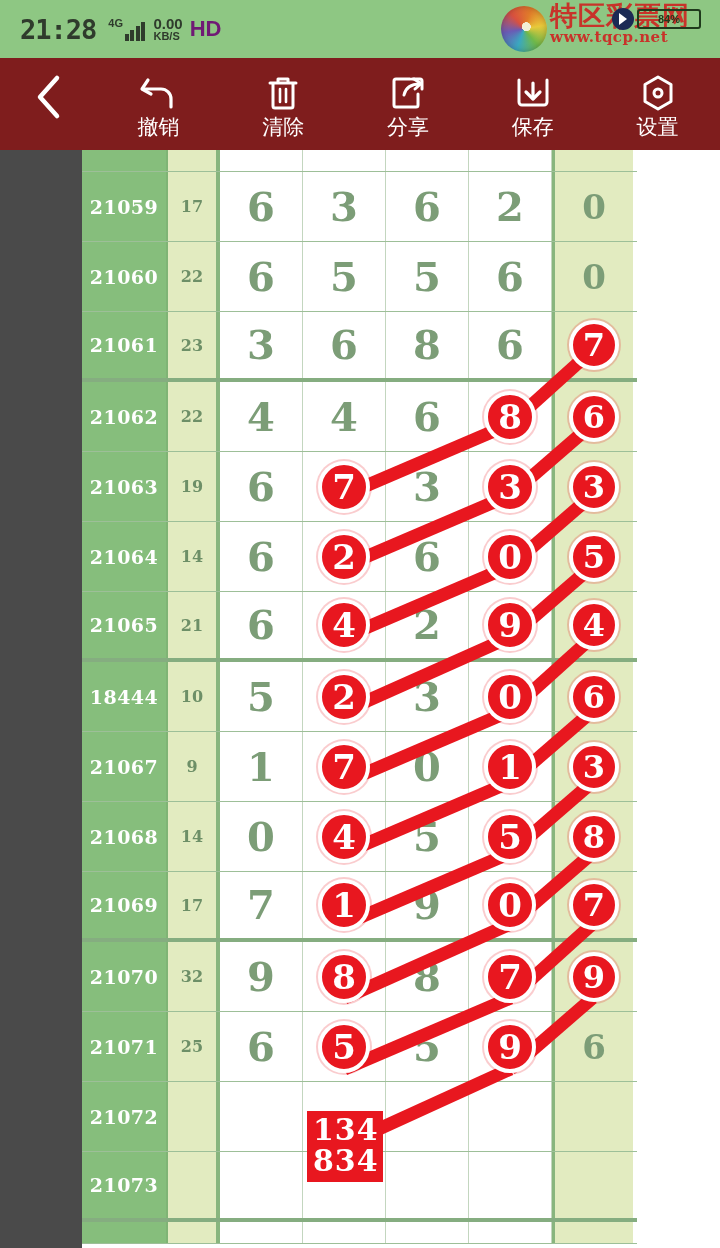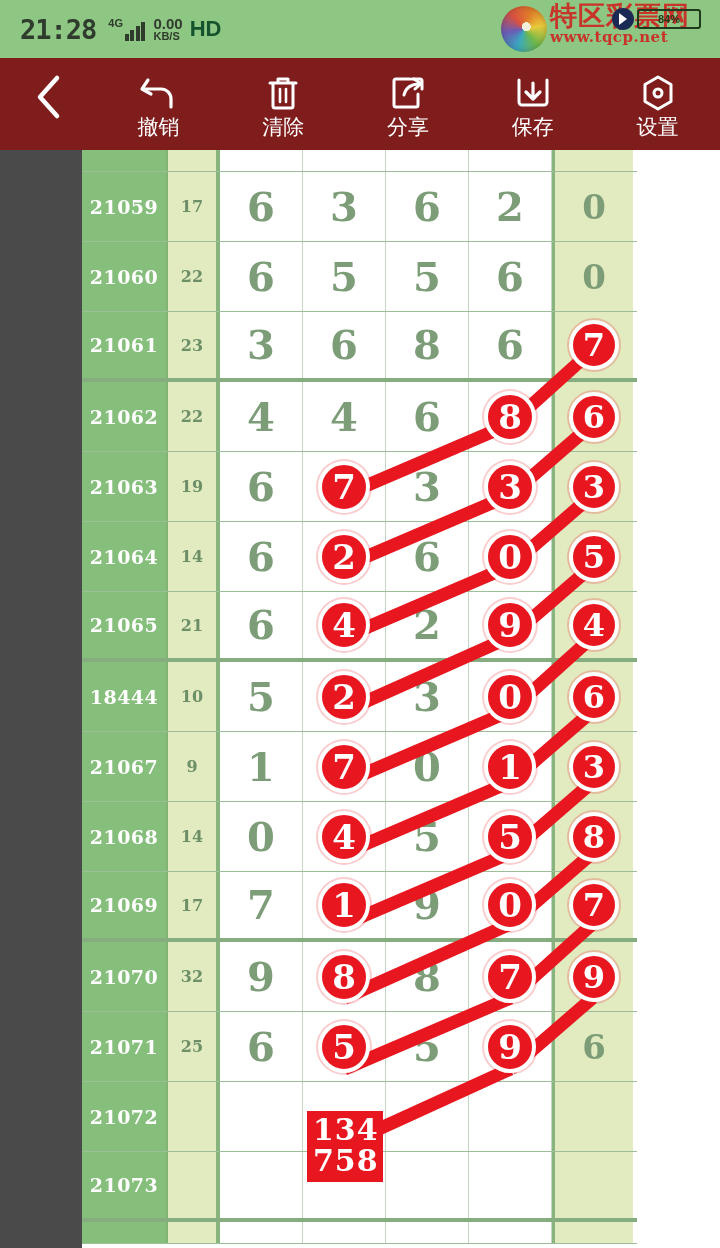--- a/index.html
+++ b/index.html
@@ -26,21 +26,21 @@
   .sb-4g{ font-size:11px; color:#2f3b2c; font-weight:700; line-height:1; margin-bottom:12px;}
   .sb-bars{ display:flex; align-items:flex-end; gap:1.5px; height:20px; }
   .sb-bars i{ display:block; width:4px; background:#2f3b2c; }
   .sb-bars i:nth-child(1){height:7px}
   .sb-bars i:nth-child(2){height:11px}
   .sb-bars i:nth-child(3){height:15px}
   .sb-bars i:nth-child(4){height:19px}
   .sb-kb{ margin-left:8px; line-height:1.0; color:#2f3b2c; }
   .sb-kb .v{ font-size:15px; font-weight:700; }
   .sb-kb .u{ font-size:11px; font-weight:700; }
-  .sb-hd{ margin-left:7px; font-size:22px; color:#14532d; font-weight:600; }
+  .sb-hd{ margin-left:7px; font-size:22px; color:#701a75; font-weight:600; }
 
   
   .watermark{
     position:absolute; right:4px; top:2px; width:215px; height:56px;
     display:flex; align-items:flex-start;
   }
   .wm-swirl{
     width:46px;height:46px;border-radius:50%;
     background:
       radial-gradient(circle at 55% 45%, #f2f0d8 0 12%, transparent 13%),
@@ -578,15 +578,15 @@
       <line x1="428.5" y1="632" x2="510.5" y2="561" stroke="#e8171f" stroke-width="13" stroke-linecap="butt"></line>
       <line x1="428.5" y1="703" x2="510.5" y2="632" stroke="#e8171f" stroke-width="13" stroke-linecap="butt"></line>
       <line x1="428.5" y1="774" x2="510.5" y2="703" stroke="#e8171f" stroke-width="13" stroke-linecap="butt"></line>
       <line x1="428.5" y1="848" x2="510.5" y2="774" stroke="#e8171f" stroke-width="13" stroke-linecap="butt"></line>
       <line x1="428.5" y1="919" x2="510.5" y2="848" stroke="#e8171f" stroke-width="13" stroke-linecap="butt"></line>
       <line x1="270.5" y1="991" x2="428.5" y2="919" stroke="#e8171f" stroke-width="13" stroke-linecap="butt"></line>
     </svg>
 
   <div class="predict" id="predict" style="left: 225px; top: 961px; width: 76px;">
     <div>134</div>
-    <div>758</div>
+    <div>834</div>
   </div>
 </div>
 
 </body></html>

